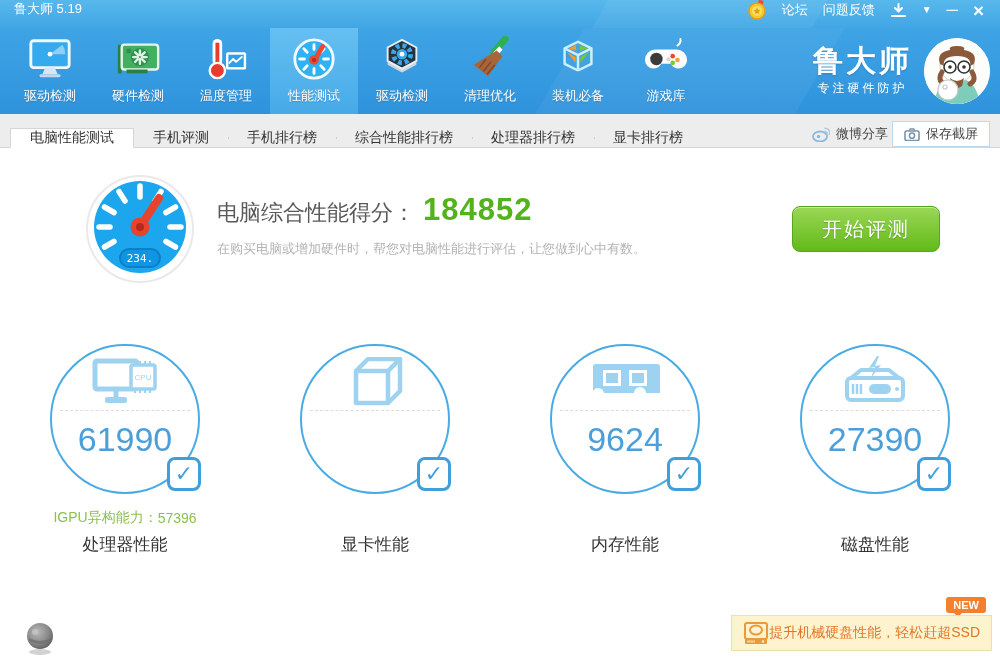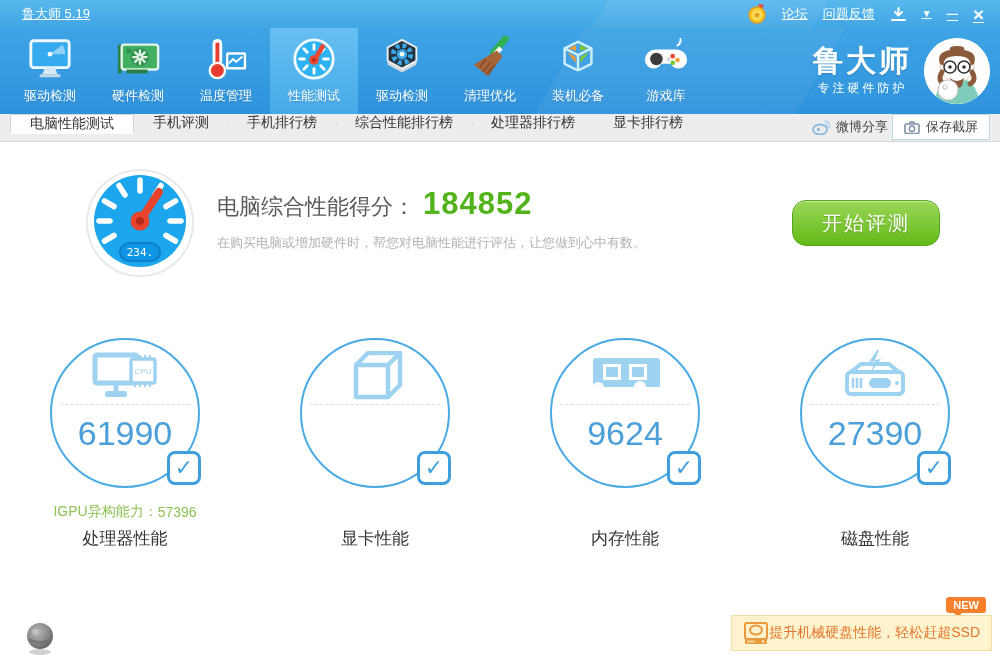--- a/index.html
+++ b/index.html
@@ -4,22 +4,22 @@
 <style>
   * { box-sizing: border-box; margin: 0; padding: 0; }
   html,body { width:1000px; height:666px; }
   body {
     font-family: "Liberation Sans", "DejaVu Sans", sans-serif;
     background:#fff; position:relative; overflow:hidden;
   }
   
   .titlebar {
     height:28px; background:linear-gradient(180deg,#58b8ec,#41a6e5);
-    display:flex; align-items:center; color:#fff; font-size:13px;
-    padding-left:22px; position:relative;text-decoration:underline;
+    display:flex; align-items:flex-start; color:#fff; font-size:13px;
+    padding-left:14px; position:relative;
   }
   .titlebar .stripe { position:absolute; top:0; bottom:0; width:220px; background:rgba(255,255,255,0.06); transform:skewX(-30deg); pointer-events:none; }
   .tb-right { margin-left:auto; display:flex; align-items:center; gap:15px; padding-right:16px; }
   .tb-link { cursor:pointer; }
   .medal { width:20px; height:20px; display:block; }
   .win-glyph { cursor:pointer; font-size:15px; line-height:1; color:#fff; font-weight:bold; }
   .win-min { font-size:16px; }
   
   .toolbar {
     height:86px; background:linear-gradient(180deg,#3ea4e5,#2f93dc);
@@ -33,42 +33,42 @@
   .tool-item.active { background:linear-gradient(180deg,#66bff1,#46aae8); }
   .tool-icon { width:48px; height:48px; display:flex; align-items:center; justify-content:center; }
   .tool-label { margin-top:4px; text-shadow:0 1px 1px rgba(0,0,0,0.18); white-space:nowrap; }
   .brand { margin-left:auto; display:flex; align-items:center; gap:12px; padding-right:10px; color:#fff; z-index:1; }
   .brand-text { text-align:center; }
   .brand-name { font-size:30px; font-weight:bold; letter-spacing:3px; line-height:32px; text-shadow:0 1px 2px rgba(0,0,0,0.15); }
   .brand-slogan { font-size:12px; letter-spacing:3px; margin-top:3px; }
   .avatar { width:66px; height:66px; border-radius:50%; background:#fff; overflow:hidden; flex:0 0 auto; }
   
   .tabbar {
-    height:28px; background:#ededed; border-bottom:1px solid #d5d5d5;
-    display:flex; align-items:flex-start; padding-left:10px; position:relative; z-index:2;
+    height:34px; background:#ededed; border-bottom:1px solid #d5d5d5;
+    display:flex; align-items:flex-end; padding-left:10px; position:relative; z-index:2;
   }
   .tab { padding:0 19px; font-size:14px; color:#333; display:flex; align-items:center; cursor:pointer; position:relative; white-space:nowrap; }
   .tab:not(.active)::before { content:""; position:absolute; left:0; top:8px; bottom:8px; width:1px; background:#cfcfcf; }
   .tab:nth-child(2)::before { display:none; }
   .tab.active { background:#fff; border:1px solid #d5d5d5; border-bottom:1px solid #fff; margin-bottom:-1px; }
   .tab-actions { margin-left:auto; display:flex; align-items:center; gap:4px; padding-right:10px; }
   .weibo-share { display:flex; align-items:center; gap:6px; font-size:13px; color:#444; cursor:pointer; }
   .save-btn { display:flex; align-items:center; gap:6px; font-size:13px; color:#444; cursor:pointer; background:#fff; border:1px solid #bfd8ea; border-radius:0; padding:3px 11px; }
   
   .content { position:relative; height:522px; background:#fff; }
   .hero { display:flex; align-items:flex-start; padding:26px 0 0 85px; position:relative; }
   .hero-gauge { width:110px; height:110px; flex:0 0 auto; }
   .hero-text { margin-left:22px; padding-top:18px; }
   .hero-line1 { display:flex; align-items:baseline; }
   .score-label { font-size:22px; color:#595959; }
   .score-value { font-size:31px; color:#53b31b; font-weight:bold; margin-left:8px; letter-spacing:1px; }
   .hero-desc { font-size:13px; color:#b3b3b3; margin-top:12px; }
   .start-btn {
     position:absolute; right:60px; top:58px; width:148px; height:46px;
-    background:linear-gradient(180deg,#9ad756,#63ba19); border:1px solid #56a71b; border-radius:14px;
+    background:linear-gradient(180deg,#9ad756,#63ba19); border:1px solid #56a71b; border-radius:8px;
     color:#fff; font-size:20px; display:flex; align-items:center; justify-content:center;
     cursor:pointer; box-shadow:inset 0 1px 0 rgba(255,255,255,0.45); text-shadow:0 1px 1px rgba(0,0,0,0.22);
     letter-spacing:2px;
   }
   
   .cards { display:flex; margin-top:60px; }
   .card { width:250px; display:flex; flex-direction:column; align-items:center; }
   .circle { width:150px; height:150px; border:2px solid #4aabe4; border-radius:50%; position:relative; background:#fff; }
   .circle-icon { position:absolute; top:0; left:0; right:0; height:62px; display:flex; align-items:center; justify-content:center; padding-top:12px; }
   .dashed { position:absolute; left:8px; right:8px; top:64px; border-top:1px dashed #dcdcdc; }

